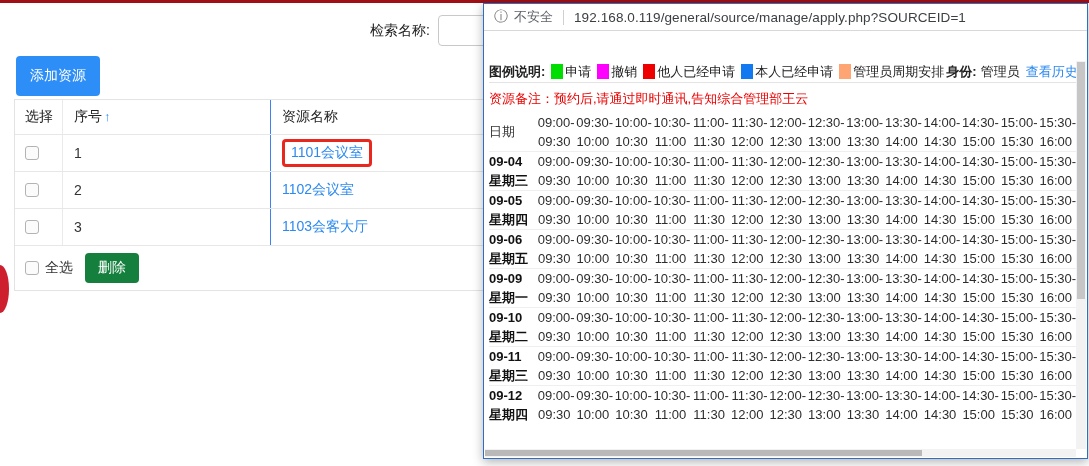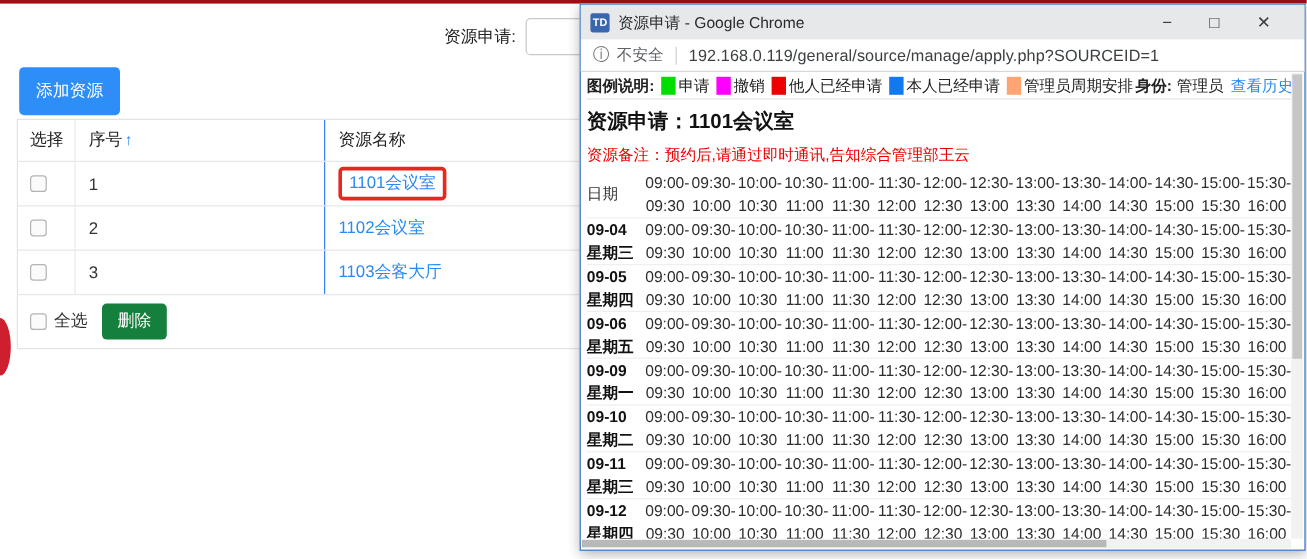--- a/index.html
+++ b/index.html
@@ -89,21 +89,21 @@
   .hscroll { position:absolute; left:1px; right:11px; bottom:1px; height:8px; background:#f2f2f2; }
   .hthumb { position:absolute; top:1px; left:0; width:74%; bottom:1px; background:#b9b9b9; }
 </style>
 </head>
 <body>
 
 <div class="page-topbar"></div>
 <div class="edge-pill"></div>
 
 <div class="search-row">
-  <span class="search-label">资源申请:</span>
+  <span class="search-label">检索名称:</span>
   <input class="search-input" style="">
 </div>
 
 <button class="add-btn">添加资源</button>
 
 <div class="res-table">
   <div class="row header">
     <div class="c-sel">选择</div>
     <div class="c-idx">
       <span>序号</span><span class="sort">↑</span>
@@ -140,29 +140,20 @@
       </div>
     </div>
   <div class="res-footer">
     <span class="checkbox"></span>
     <span>全选</span>
     <button class="del-btn">删除</button>
   </div>
 </div>
 
 <div class="chrome-window">
-  <div class="titlebar">
-    <span class="favicon">TD</span>
-    <span class="win-title">资源申请 - Google Chrome</span>
-    <span class="win-controls">
-      <span>−</span>
-      <span>□</span>
-      <span>✕</span>
-    </span>
-  </div>
   <div class="addressbar">
     <span class="info-icon">ⓘ</span>
     <span>不安全</span>
     <span class="addr-sep"></span>
     <span class="url">192.168.0.119/general/source/manage/apply.php?SOURCEID=1</span>
   </div>
 
   <div class="win-content">
     <div class="legend-row">
       <b>图例说明:</b>
@@ -185,21 +176,20 @@
           </span>
           <span class="legend-item">
             <span class="sq" style="background: rgb(255, 165, 115);"></span>
             <span class="lb">管理员周期安排</span>
           </span>
         </span>
       <b class="identity-label">身份:</b>
       <span class="identity-value">管理员</span>
       <a class="history-link">查看历史记录</a>
     </div>
-    <div class="apply-heading">资源申请：1101会议室</div>
     <div class="apply-remark">资源备注：预约后,请通过即时通讯,告知综合管理部王云</div>
     <div class="sched" id="sched">
         <div class="srow">
           <div class="cell date hdr">日期</div>
           <div class="cell slot">
             <span class="l1">09:00-</span>
             <span class="l2">09:30</span>
           </div>
           <div class="cell slot">
             <span class="l1">09:30-</span>

